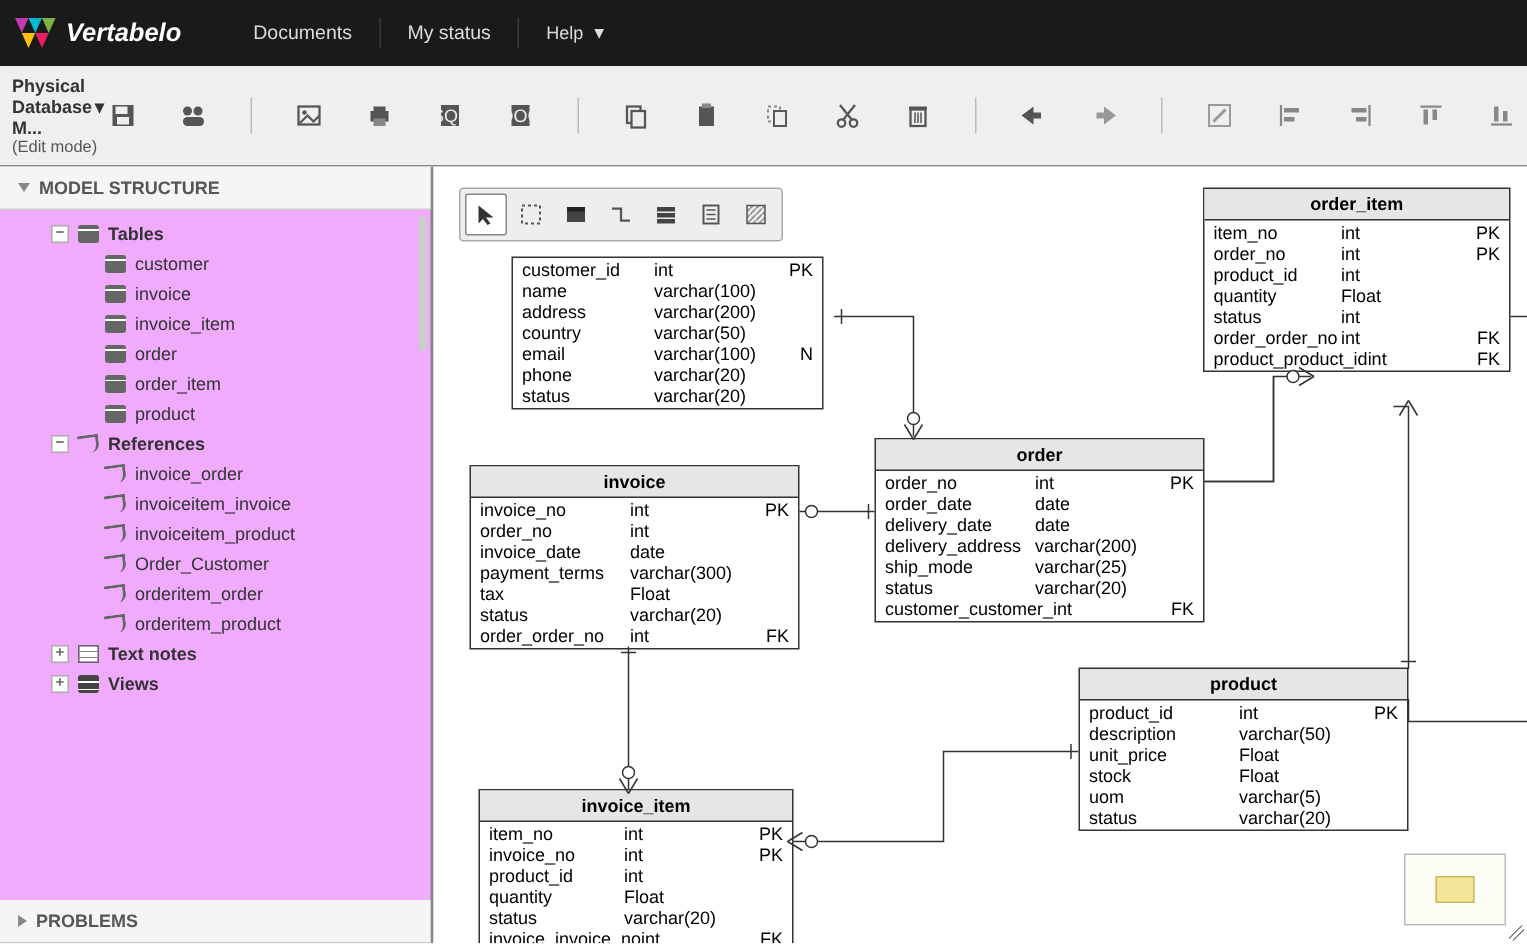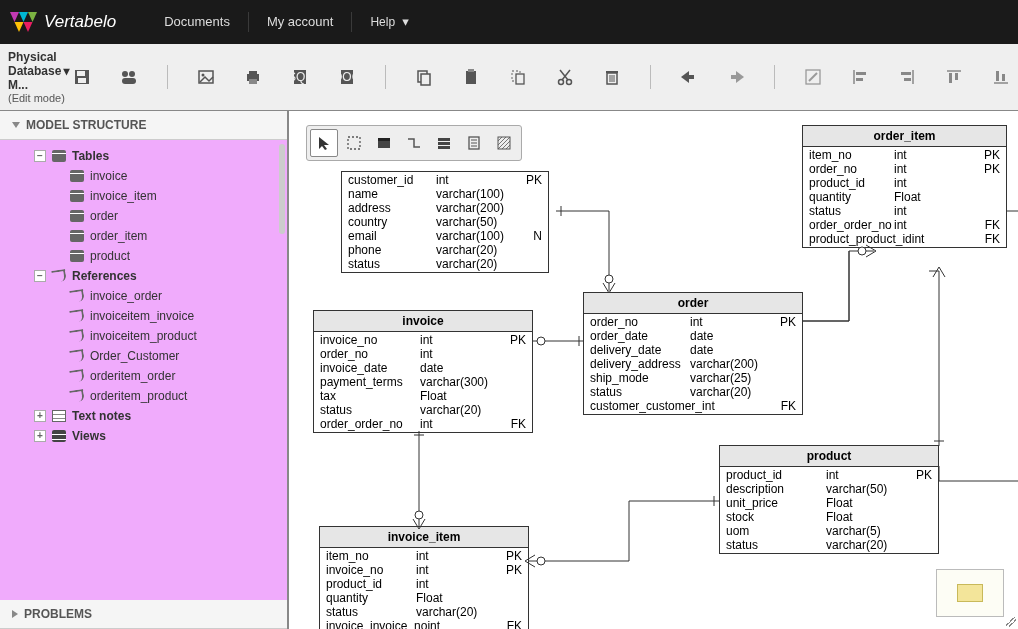--- a/index.html
+++ b/index.html
@@ -1,20 +1,20 @@
 <!DOCTYPE html>
 <html><head>
 <meta charset="utf-8">
 <style>
 *{margin:0;padding:0;box-sizing:border-box;font-family:Arial,Helvetica,sans-serif;font-size:12px}
 body{width:1018px;height:629px;overflow:hidden;background:#fff;display:flex;flex-direction:column}
 .top-bar{height:44px;background:#1a1a1a;display:flex;align-items:center;padding:0 10px;color:#ccc}
 .logo{display:flex;align-items:center;gap:6px;margin-right:30px}
 .logo-mark{width:28px;height:28px;position:relative}
-.logo-text{font-size:17px;font-weight:normal;font-style:italic;color:#fff}
+.logo-text{font-size:17px;font-weight:bold;font-style:italic;color:#fff}
 .top-menu{display:flex;gap:0;align-items:center}
 .top-menu-item{padding:0 18px;font-size:13px;color:#ddd;cursor:pointer;border-right:1px solid #3a3a3a;line-height:20px}
 .top-menu-item:last-child{border-right:none}
 .sub-header{height:67px;background:#efefef;border-bottom:1px solid #888;display:flex;align-items:center;padding:0 8px}
 .model-title{width:180px}
 .model-title-main{font-size:14px;font-weight:bold;color:#333;display:flex;align-items:center;gap:2px}
 .model-title-sub{font-size:11px;color:#555}
 .toolbar{display:flex;align-items:center;gap:21px;flex:1}
 .tb-btn{width:26px;height:26px;display:flex;align-items:center;justify-content:center;color:#666;cursor:pointer;border-radius:2px}
 .tb-sep{width:1px;height:24px;background:#bbb;margin:0 4px}
@@ -63,21 +63,21 @@
         <polygon points="9,4 18,4 13.5,14" fill="#00b8d4"></polygon>
         <polygon points="18,4 27,4 22.5,14" fill="#7cb342"></polygon>
         <polygon points="4.5,14 13.5,14 9,24" fill="#ffc107"></polygon>
         <polygon points="13.5,14 22.5,14 18,24" fill="#e91e63"></polygon>
       </svg>
     </div>
     <span class="logo-text">Vertabelo</span>
   </div>
   <div class="top-menu">
     <div class="top-menu-item">Documents</div>
-    <div class="top-menu-item">My account</div>
+    <div class="top-menu-item">My status</div>
     <div class="top-menu-item"><span>Help</span> &nbsp;▾</div>
   </div>
 </div>
 
 <div class="sub-header">
   <div class="model-title">
     <div class="model-title-main">
         <span>Physical Database M...</span>
         <span>▾</span>
       </div>
@@ -237,20 +237,24 @@
     <div class="tree">
       <div class="tree-scroll"></div>
       <div class="tree-node lvl1">
           <span class="expander">−</span>
           <span class="node-icon icon-table"></span>
           <span>Tables</span>
         </div>
       <div id="tables-children">
           <div class="tree-node lvl2">
             <span class="node-icon icon-table"></span>
+            <span>customer</span>
+          </div>
+          <div class="tree-node lvl2">
+            <span class="node-icon icon-table"></span>
             <span>invoice</span>
           </div>
           <div class="tree-node lvl2">
             <span class="node-icon icon-table"></span>
             <span>invoice_item</span>
           </div>
           <div class="tree-node lvl2">
             <span class="node-icon icon-table"></span>
             <span>order</span>
           </div>

